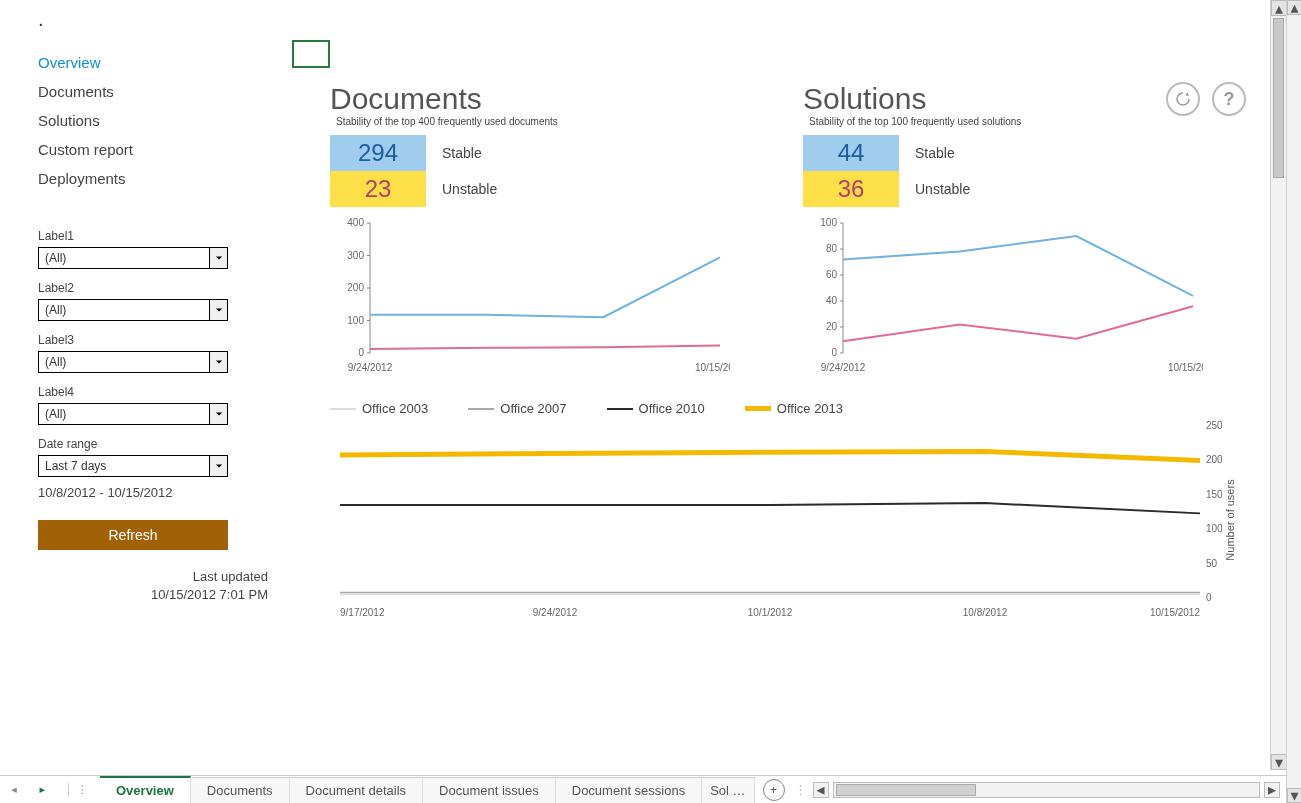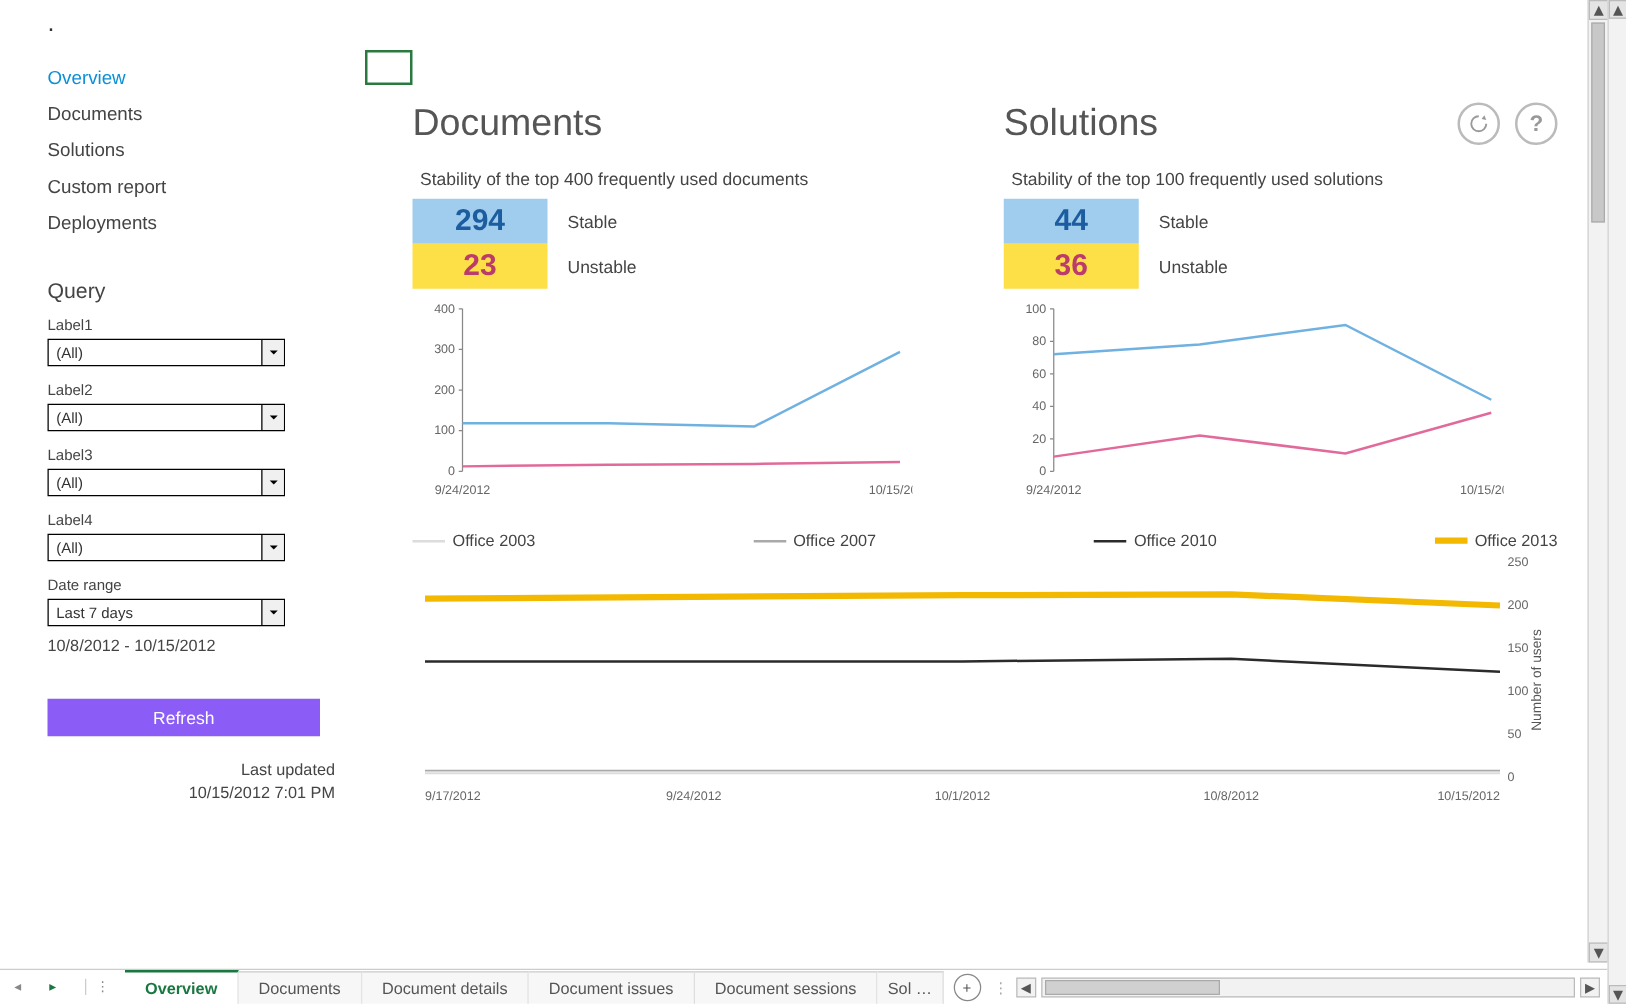--- a/index.html
+++ b/index.html
@@ -13,45 +13,45 @@
   .nav-item { font-size: 15px; color: #444; padding: 6px 0; cursor: pointer; }
   .nav-item.active { color: #0c8fd6; }
   .query-block { padding: 30px 0 0 38px; }
   .query-title { font-size: 17px; color: #444; margin-bottom: 10px; }
   .field-label { font-size: 12px; color: #444; margin-top: 6px; margin-bottom: 4px; }
   .select-wrap { position: relative; width: 190px; height: 22px; border: 1px solid #000; background: #fff; margin-bottom: 12px; display:flex; align-items:center;}
   .select-wrap .val { padding-left: 6px; font-size: 12px; flex:1;}
   .select-wrap .arrow { width: 18px; height: 100%; border-left: 1px solid #000; display:flex; align-items:center; justify-content:center; background:#f0f0f0;}
   .select-wrap .arrow svg { width: 8px; height: 8px; }
   .date-display { font-size: 13px; color: #444; width: 230px; padding-right: 4px; margin-top: -4px;}
-  .refresh-btn { width: 218px; height: 30px; background: #8b5cf6; color: #fff; border: none; font-size: 14px; margin-top: 35px; cursor:pointer;}
+  .refresh-btn { width: 190px; height: 30px; background: #a16207; color: #fff; border: none; font-size: 14px; margin-top: 20px; cursor:pointer;}
   .updatelabel { font-size: 13px; color: #444; text-align: right; width: 230px; margin-top: 18px; line-height: 1.35; }
 
   
   .main { flex: 1; padding: 0 0 0 0; position: relative; }
   .cell-highlight { position:absolute; top: 40px; left: 292px; width: 38px; height: 28px; border: 2px solid #2a7a3f; background:#fff; z-index:2;}
   .content { padding: 82px 40px 0 40px; }
   .top-charts { display:flex; gap: 30px; }
   .chart-card { flex:1; position:relative; }
   .card-title { font-size: 30px; font-weight: 300; color:#555; }
-  .card-sub { font-size: 14px; color:#444; margin: 19px 0 8px 6px; }
+  .card-sub { font-size: 10px; color:#444; margin: 0 0 8px 6px; }
   .stat-row { display:flex; align-items:center; gap: 16px; }
-  .stat-tile { width: 108px; height: 36px; display:flex; align-items:center; justify-content:center; font-size: 24px; font-weight: 700;}
+  .stat-tile { width: 96px; height: 36px; display:flex; align-items:center; justify-content:center; font-size: 24px; font-weight: 400;}
   .stat-tile.blue { background:#a0cdee; color:#1c5da0;}
   .stat-tile.pink { background:#fde047; color:#bb3b6b;}
   .stat-label { font-size: 14px; color:#444; }
   .mini-chart { margin-top: 8px; width: 400px; height: 160px; position:relative; }
   .mini-chart svg { width:100%; height:100%; }
   .chart-actions { position:absolute; top:0; right:0; display:flex; gap:12px;}
   .round-btn { width:34px; height:34px; border:2px solid #bbb; border-radius:50%; display:flex; align-items:center; justify-content:center; color:#999; cursor:pointer;}
   .round-btn svg { width:18px; height:18px; }
 
   .trend { margin-top: 26px; }
   .trend-title { font-size: 30px; font-weight:300; color:#555; }
-  .legend { display:flex; justify-content:space-between; gap:40px; margin:12px 0 4px 0; font-size:13px; color:#444;}
+  .legend { display:flex; justify-content:flex-start; gap:40px; margin:12px 0 4px 0; font-size:13px; color:#444;}
   .legend .item { display:flex; align-items:center; gap:6px;}
   .legend .line { width:26px; height:0; border-top:2px solid;}
   .legend .thick { border-top-width: 5px; }
   .trend-chart { width: 910px; height: 200px; position:relative;}
   .trend-yaxis-label { position:absolute; right:-30px; top:50%; transform: translateY(-50%) rotate(-90deg); transform-origin:center; font-size:11px; color:#555; white-space:nowrap;}
 
   
   .sheet-bar { position:absolute; left:0; bottom:0; width:1286px; height:28px; background:#fff; border-top:1px solid #ccc; display:flex; align-items:stretch;}
   .sheet-nav { width:100px; display:flex; align-items:center; justify-content:space-around; border-right:1px solid #fff;}
   .sheet-nav span { font-size:11px; color:#888; cursor:pointer;}
@@ -90,21 +90,20 @@
       <div class="dot">.</div>
       <div class="nav">
         <div class="nav-item active">Overview</div>
         <div class="nav-item">Documents</div>
         <div class="nav-item">Solutions</div>
         <div class="nav-item">Custom report</div>
         <div class="nav-item">Deployments</div>
       </div>
     </div>
     <div class="query-block">
-      <div class="query-title">Query</div>
 
       <div class="field-label">Label1</div>
       <div class="select-wrap">
         <span class="val">(All)</span>
         <span class="arrow">
             <svg viewBox="0 0 10 10">
               <path d="M1 3 L5 7 L9 3 Z" fill="#000"></path>
             </svg>
           </span>
       </div>

